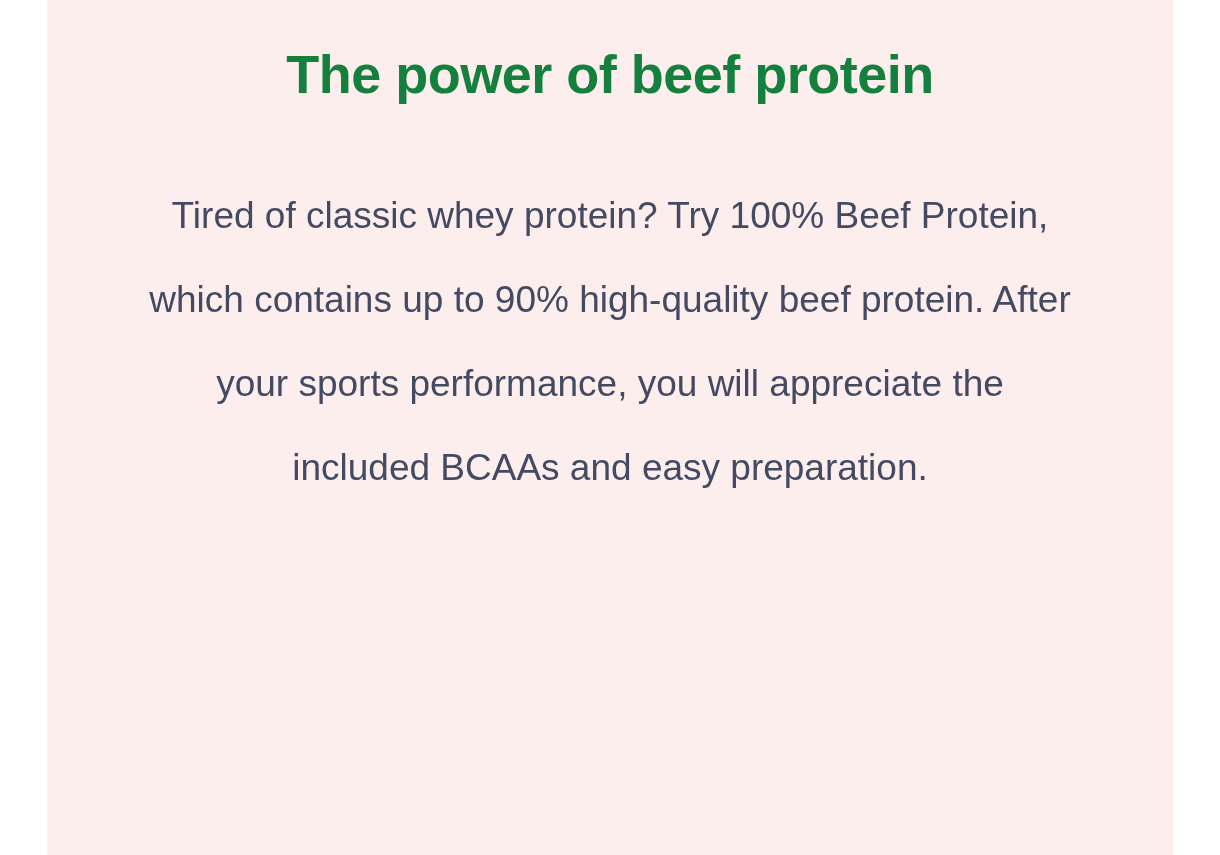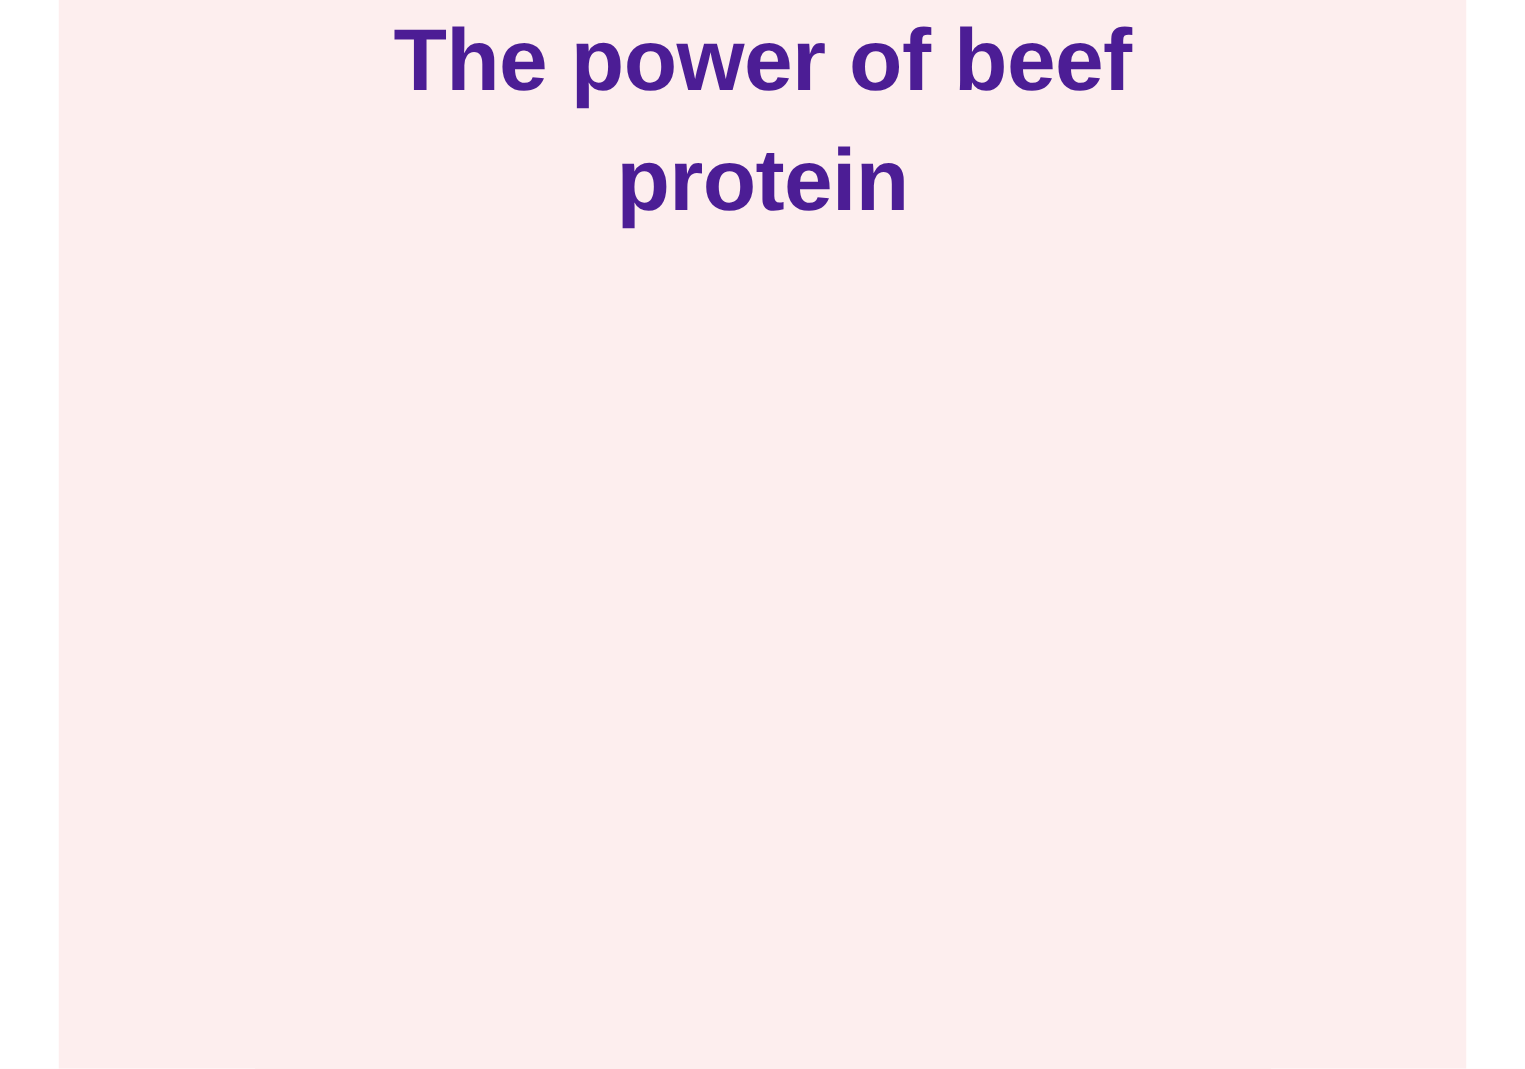--- a/index.html
+++ b/index.html
@@ -37,26 +37,27 @@
   }
 
   .content {
     width: 930px;
     margin: 0 auto;
     text-align: center;
   }
 
   .section-title {
     margin: 0;
+    padding-top: 26px;
     font-family: "Liberation Sans", sans-serif;
-    font-size: 70px;
+    font-size: 54px;
     font-weight: 800;
     line-height: 96px;
     letter-spacing: -0.5px;
-    color: #4c1d95;
+    color: #15803d;
     text-align: center;
     max-width: 720px;
     margin-left: auto;
     margin-right: auto;
   }
 
   .section-body {
     margin: 0;
     padding-top: 52px;
     font-family: "Liberation Sans", sans-serif;
@@ -70,15 +71,16 @@
     margin-right: auto;
   }
 </style>
 </head>
 <body>
 
 <div id="root">
   <section class="panel">
     <div class="content">
       <h1 class="section-title">The power of beef protein</h1>
+      <p class="section-body">Tired of classic whey protein? Try 100% Beef Protein, which contains up to 90% high-quality beef protein. After your sports performance, you will appreciate the included BCAAs and easy preparation.</p>
     </div>
   </section>
 </div>
 
 </body></html>

